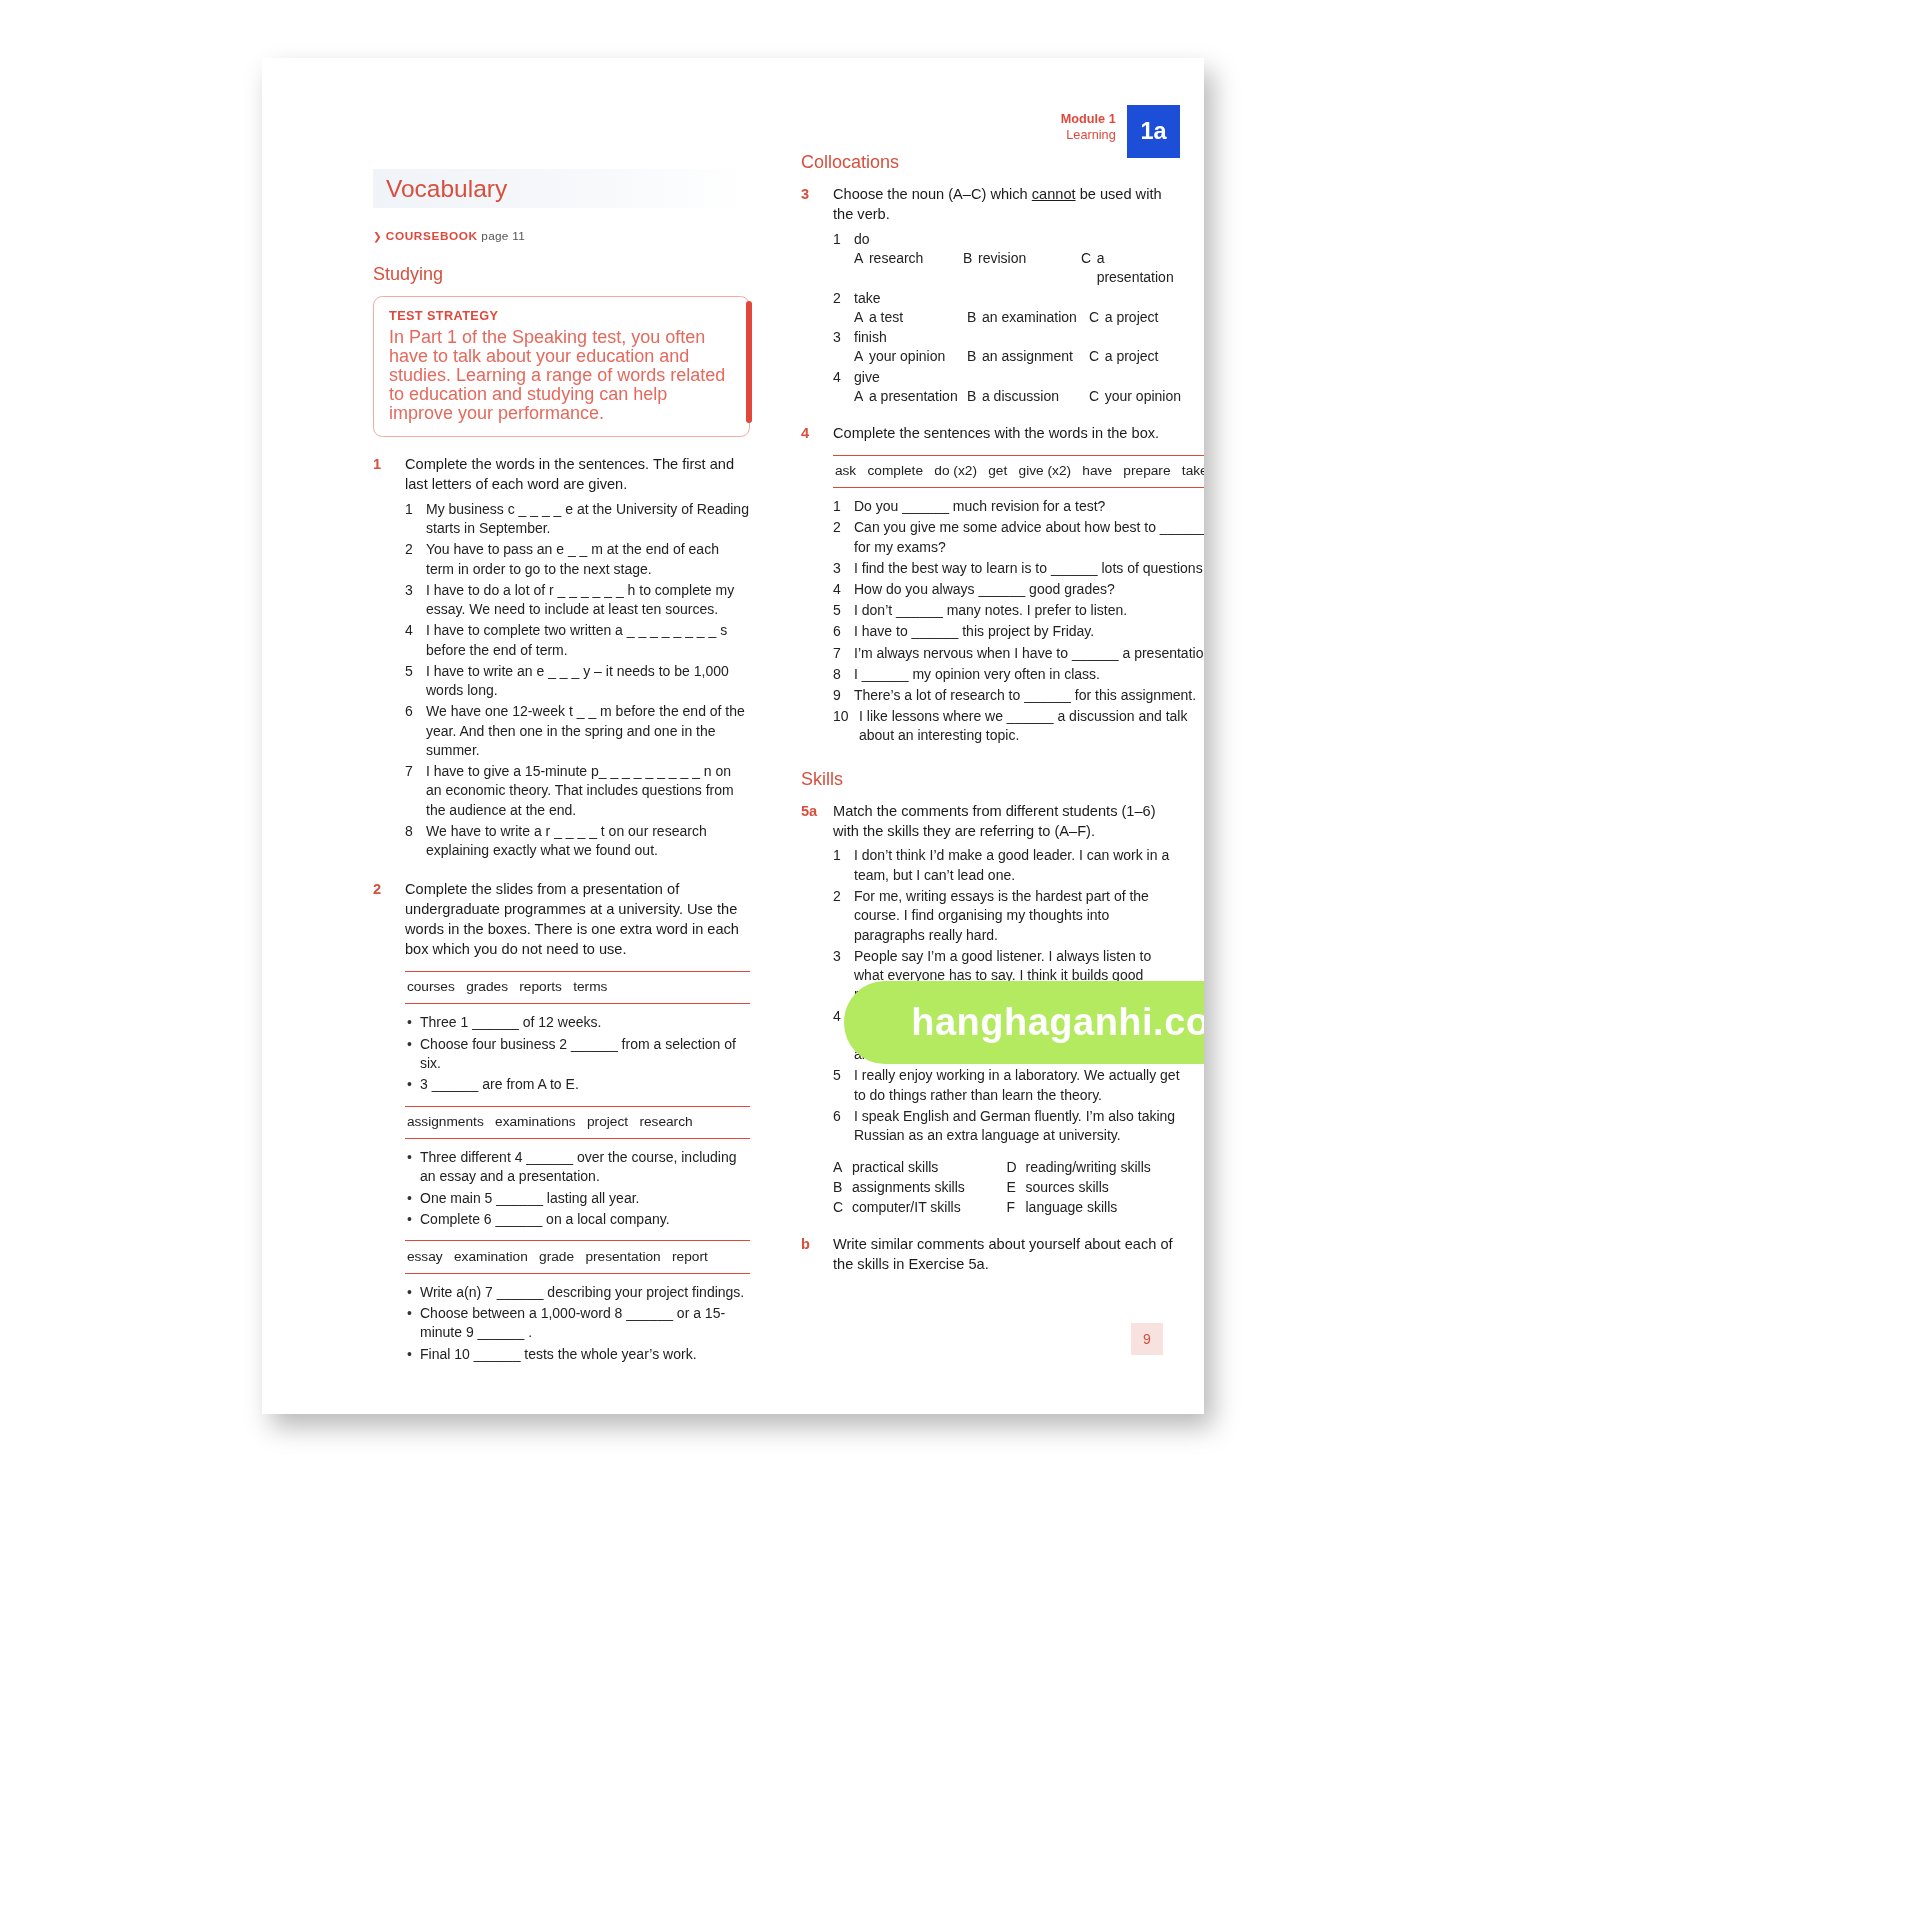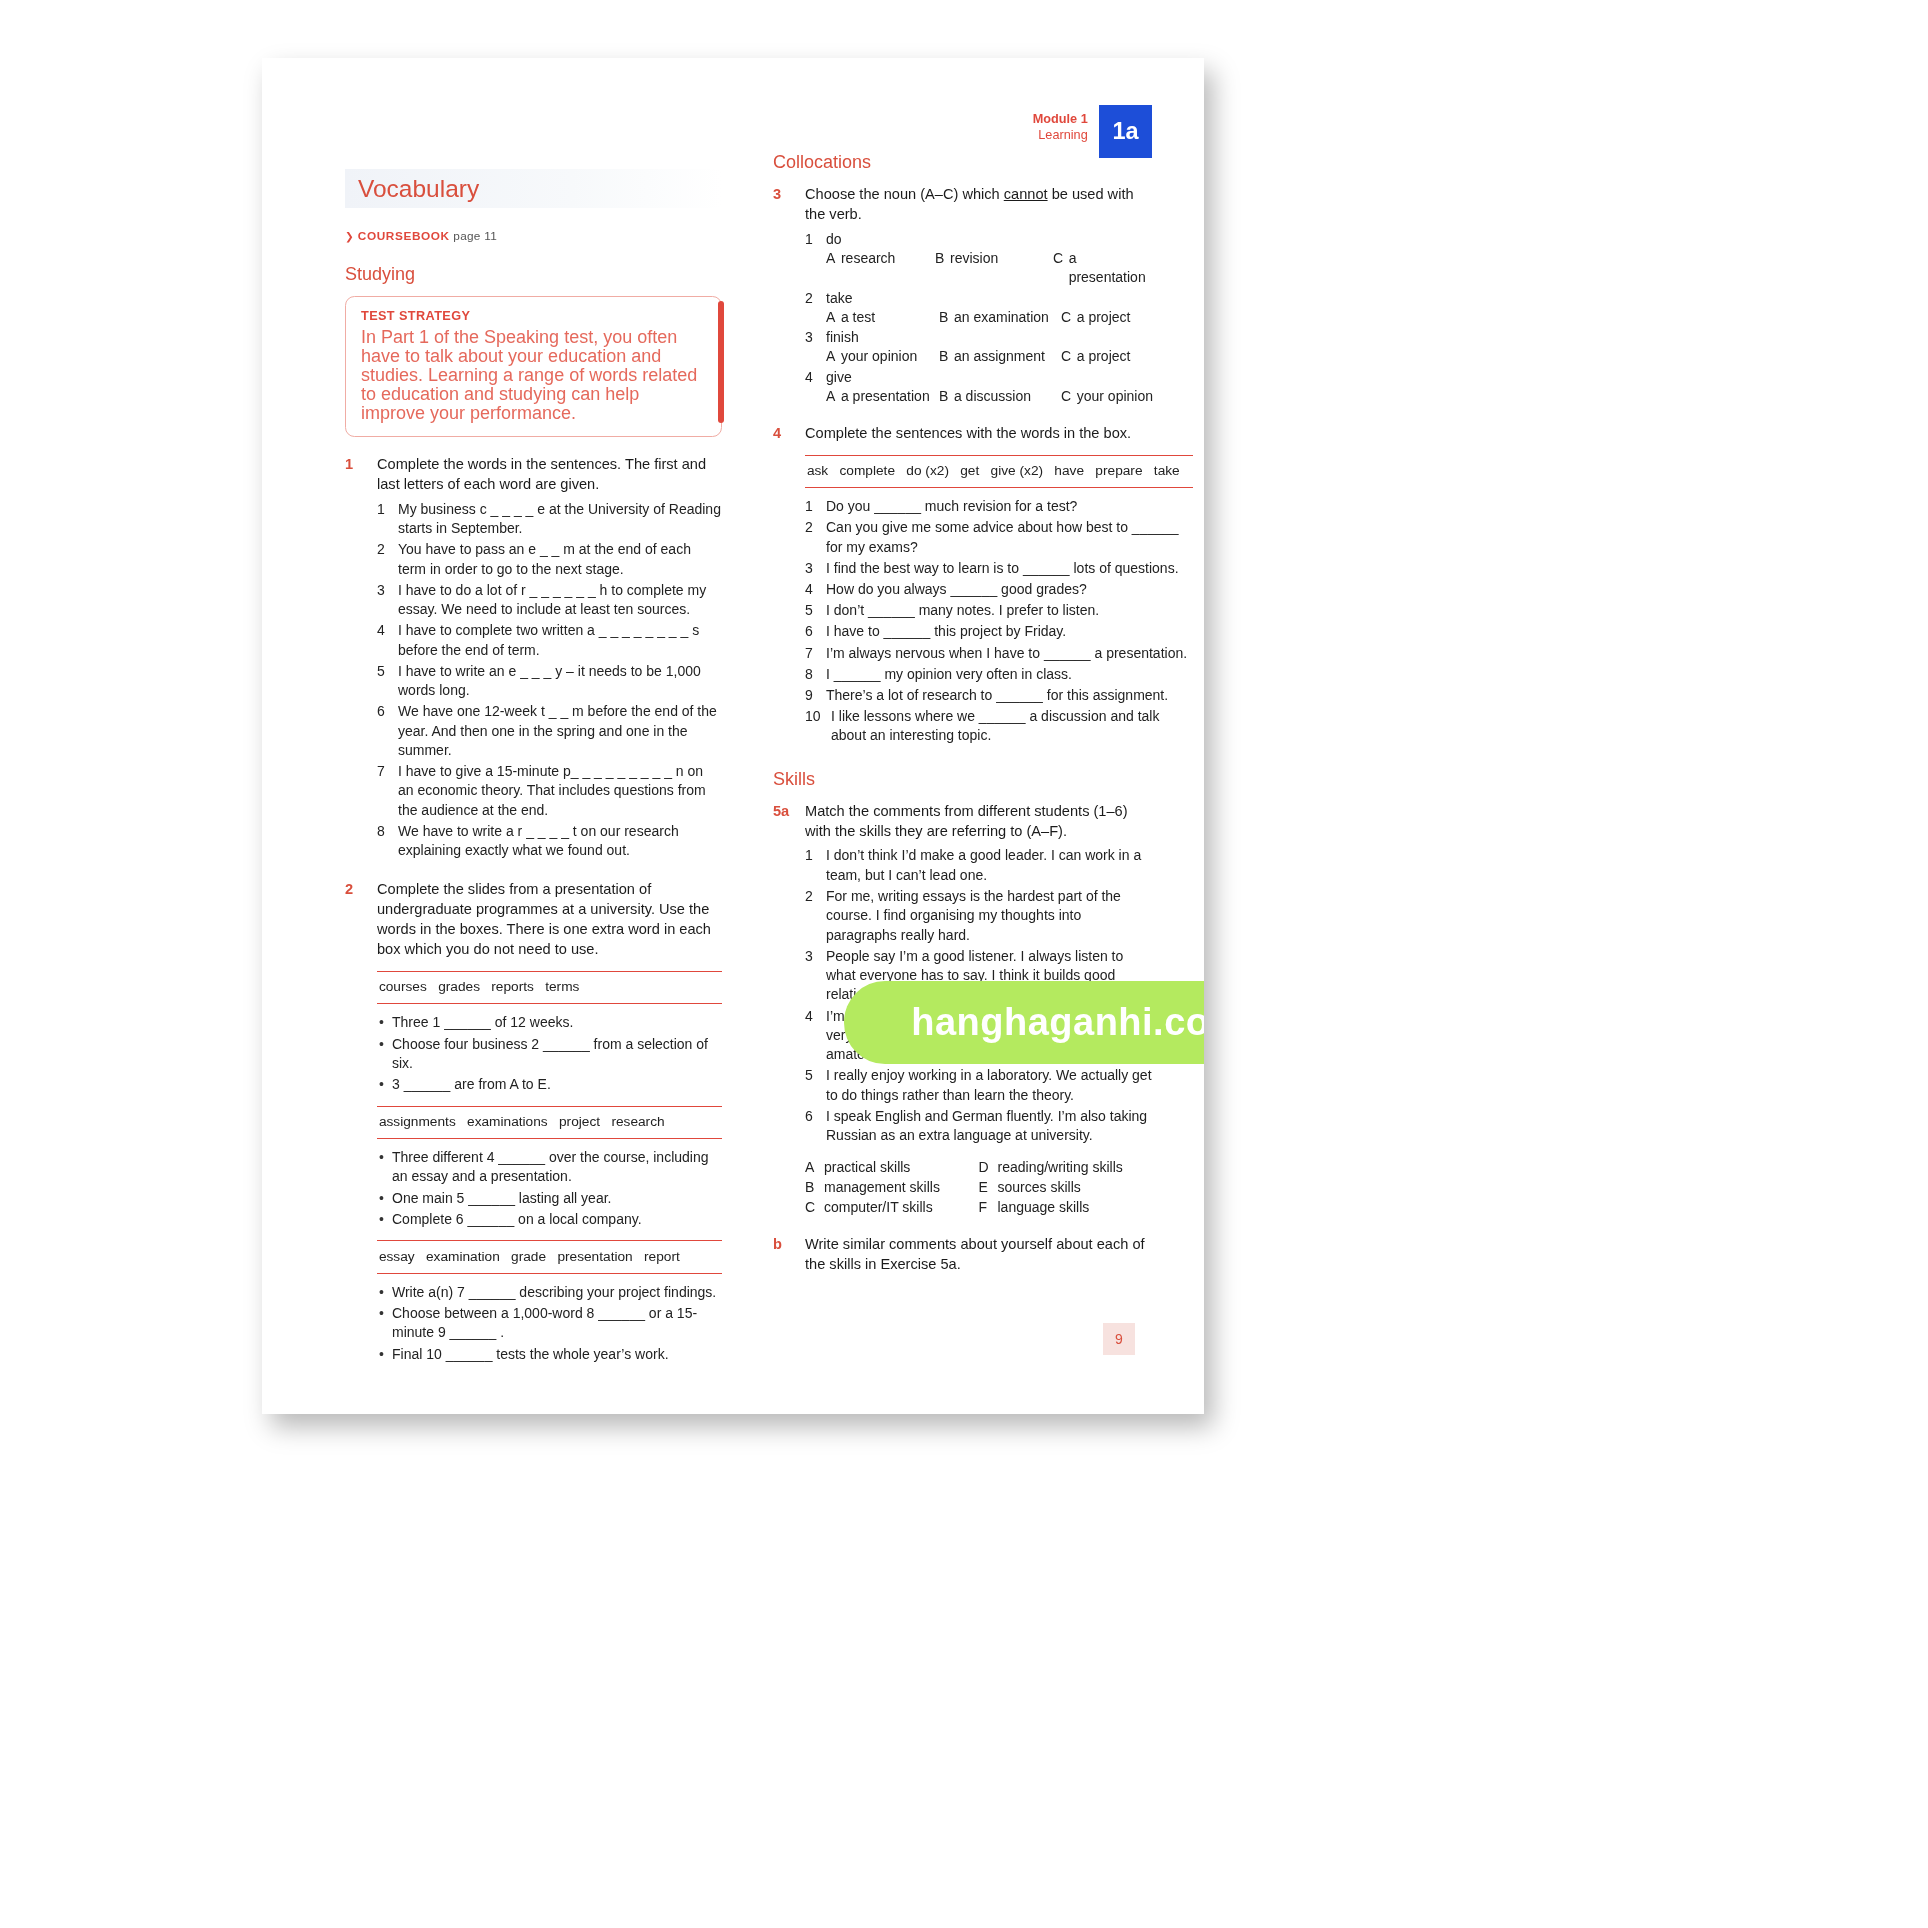--- a/index.html
+++ b/index.html
@@ -23,21 +23,21 @@
     position: absolute;
     left: 262px;
     top: 58px;
     width: 942px;
     height: 1356px;
     background: #ffffff;
     overflow: hidden;
   }
   .inner {
     position: absolute;
-    left: 24px;
+    left: 52px;
     top: 21px;
     width: 866px;
     height: 1299px;
   }
   
   .hdr {
     position: absolute;
     right: 0px;
     top: 26px;
     display: flex;
@@ -533,21 +533,21 @@
           </ol>
 
           <div class="skills-grid">
             <div class="scol">
               <div class="srow">
                   <span class="sl">A</span>
                   <span>practical skills</span>
                 </div>
               <div class="srow">
                   <span class="sl">B</span>
-                  <span>management skills</span>
+                  <span>assignments skills</span>
                 </div>
               <div class="srow">
                   <span class="sl">C</span>
                   <span>computer/IT skills</span>
                 </div>
             </div>
             <div class="scol">
               <div class="srow">
                   <span class="sl">D</span>
                   <span>reading/writing skills</span>

